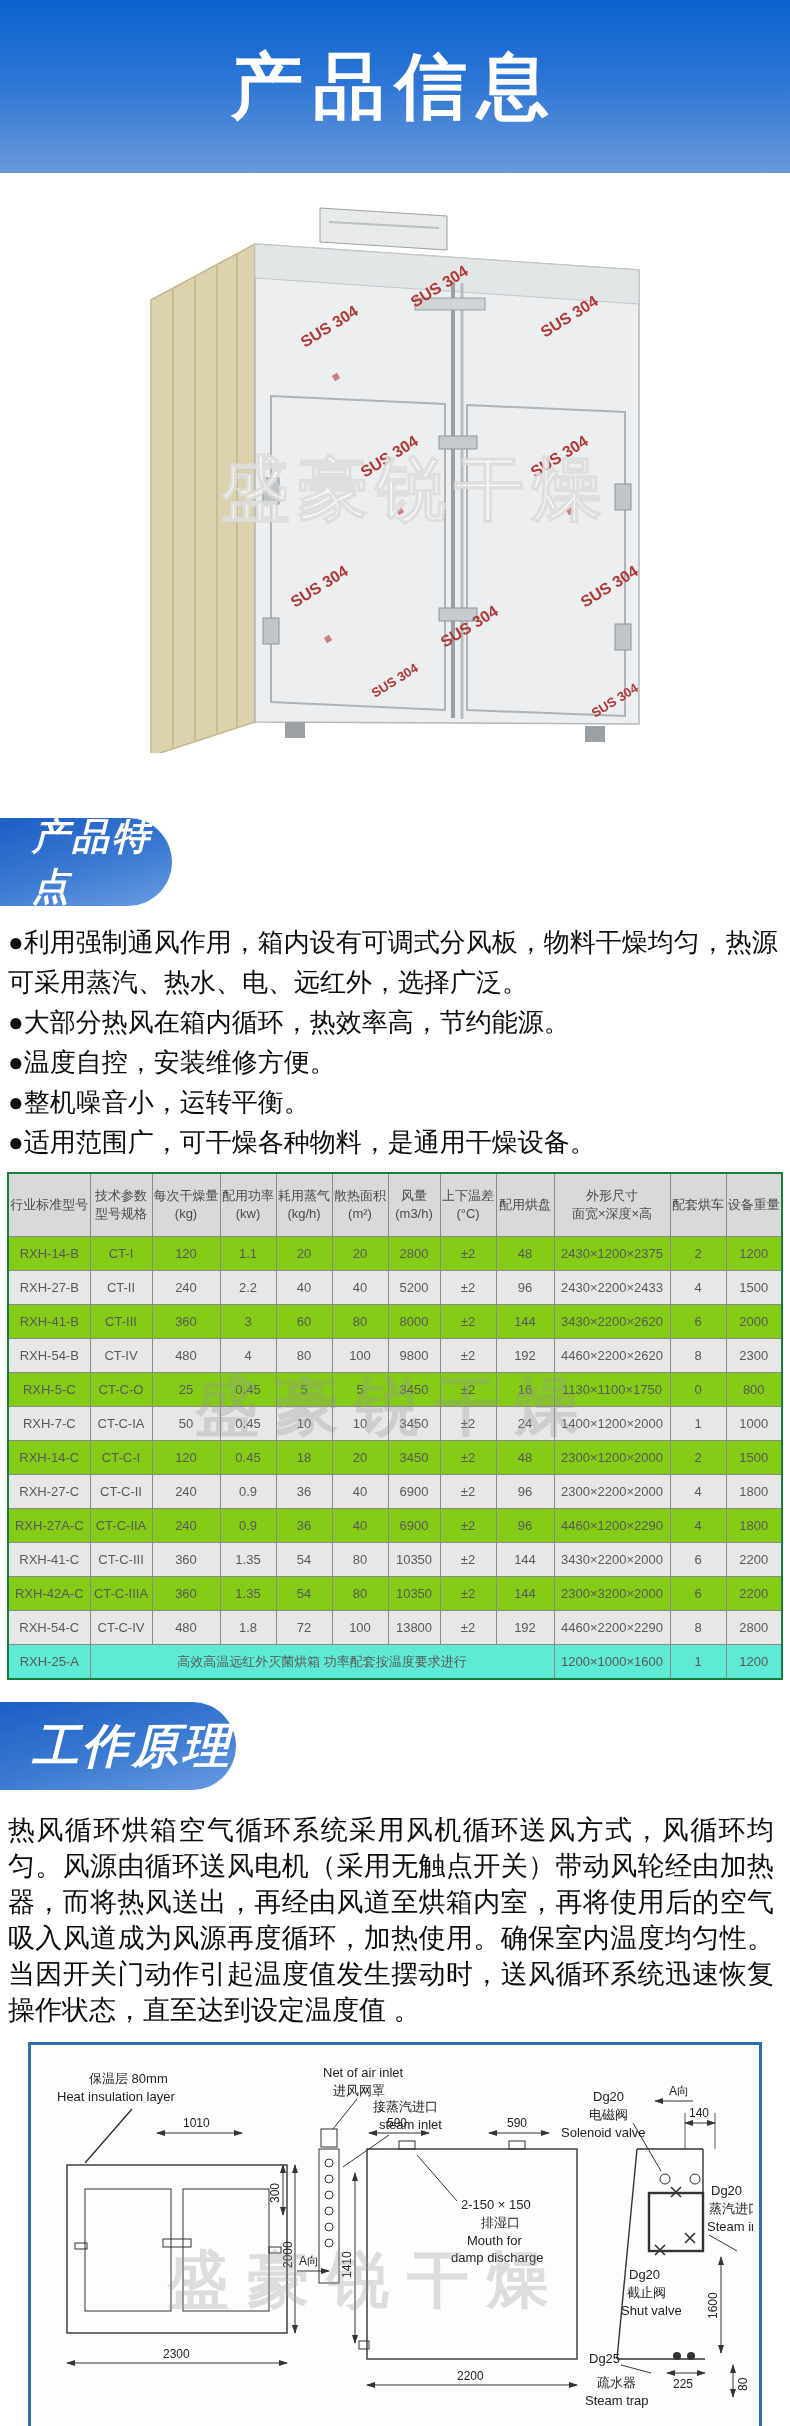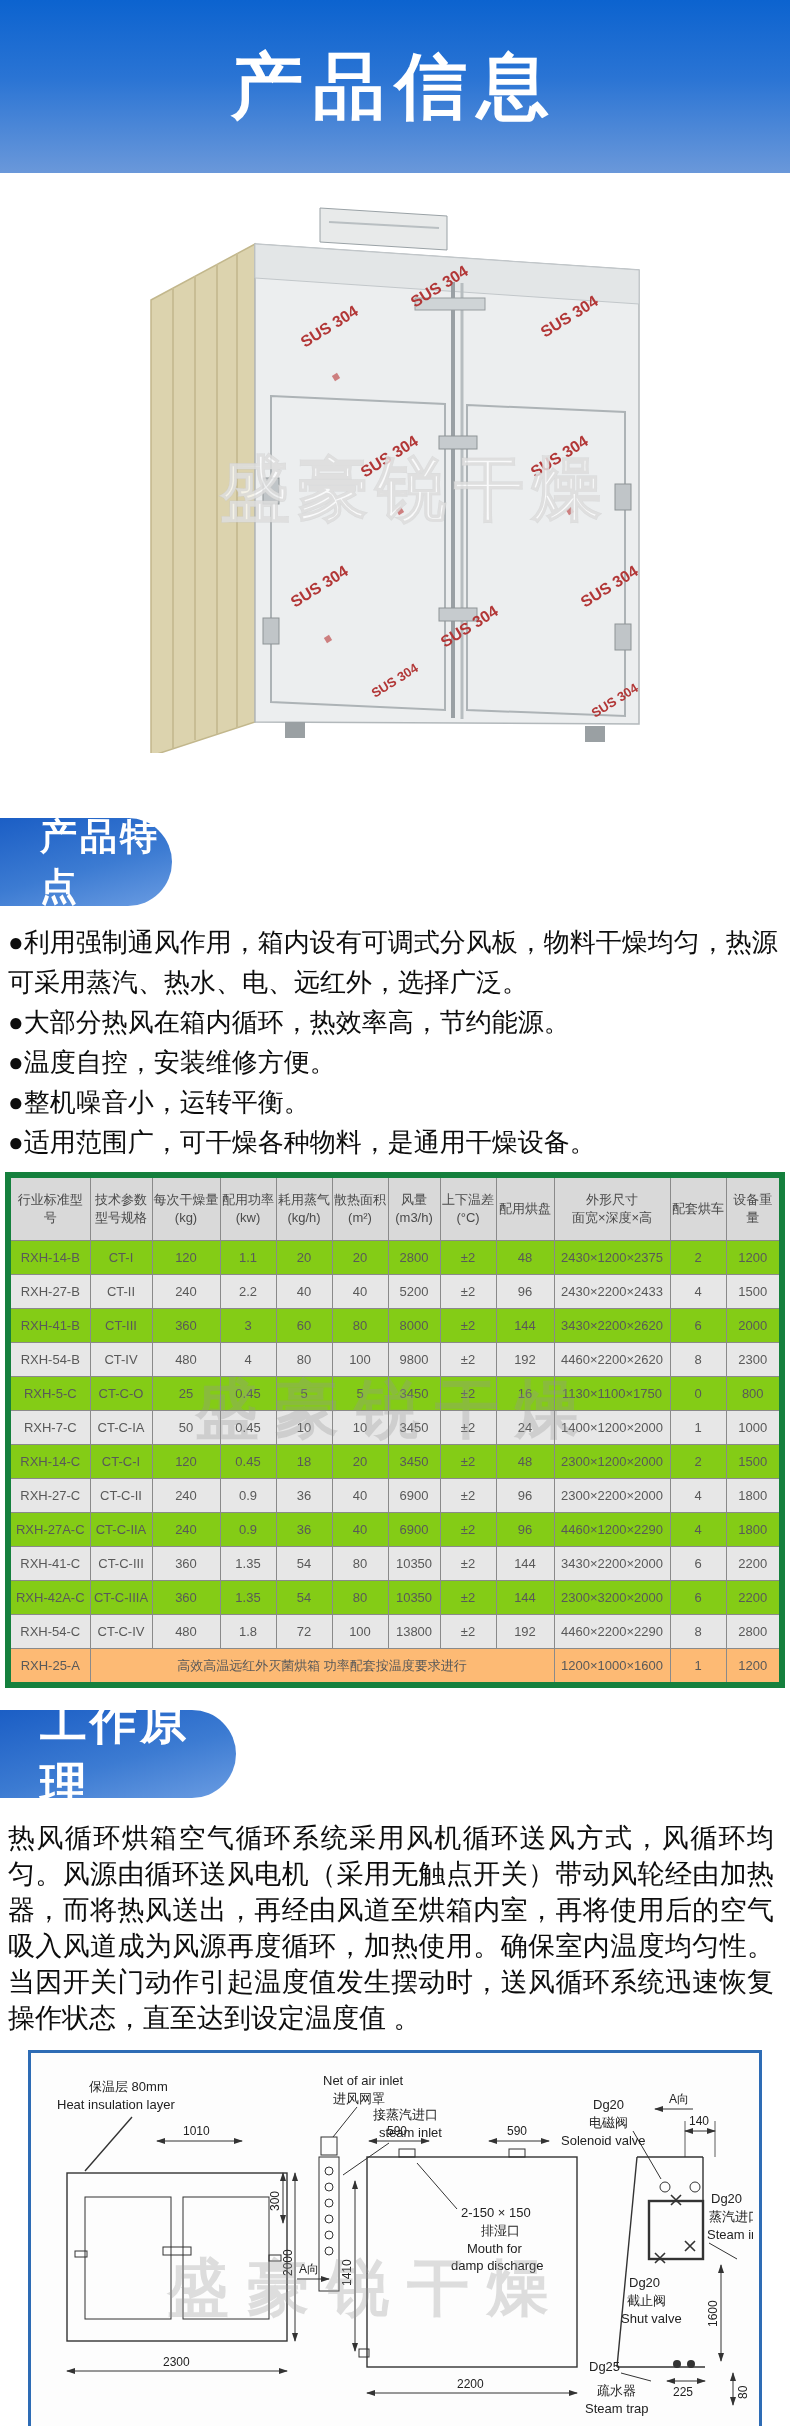--- a/index.html
+++ b/index.html
@@ -24,55 +24,56 @@
     height:585px;
     display:flex;align-items:center;justify-content:center;
     overflow:hidden;
   }
   
   .badge{
     background:linear-gradient(165deg,#1b5ec5 0%,#3c7bd2 55%,#6a9ce2 100%);
     color:#fff;font-weight:bold;
     border-radius:0 52px 52px 0;
     display:flex;align-items:center;
-    padding-left:40px;
+    padding-left:32px;
     letter-spacing:3px;
     box-sizing:border-box;
+    font-style:italic;
   }
   .badge-features{width:172px;height:88px;font-size:37px;margin-top:60px;}
   .badge-principle{width:236px;height:88px;font-size:47px;margin-top:22px;}
   
   .features-list{
     margin:16px 8px 0 8px;
     font-size:26px;line-height:40px;color:#0d0d0d;
   }
   .feature-item{display:block;}
   
   .table-wrap{position:relative;margin-top:10px;}
   .spec-table{
     width:774px;margin:8px auto;
     border-collapse:collapse;
-    border:6px solid #15803d;
+    border:2px solid #15803d;
     font-size:13px;color:#595959;
     table-layout:fixed;
   }
   .spec-table th,.spec-table td{
     border:1px solid #8a8a8a;
     text-align:center;
     padding:2px 1px;
     overflow:hidden;
   }
   .spec-table thead th{
     background:#d9d9d9;font-weight:normal;height:58px;color:#4a4a4a;
   }
   .spec-table thead th div{line-height:18px;}
   .spec-table tbody td{height:29px;}
   .spec-table tbody tr.even{background:#84cc16;}
   .spec-table tbody tr.odd{background:#e7e7e7;}
-  .spec-table tr.footer-row{background:#fdba74;}
+  .spec-table tr.footer-row{background:#5eead4;}
   .table-watermark{
     position:absolute;top:46%;left:50%;
     transform:translate(-50%,-50%);
     font-size:64px;font-weight:bold;
     color:rgba(150,150,150,0.30);
     letter-spacing:16px;white-space:nowrap;
     pointer-events:none;
   }
   
   .principle-text{

